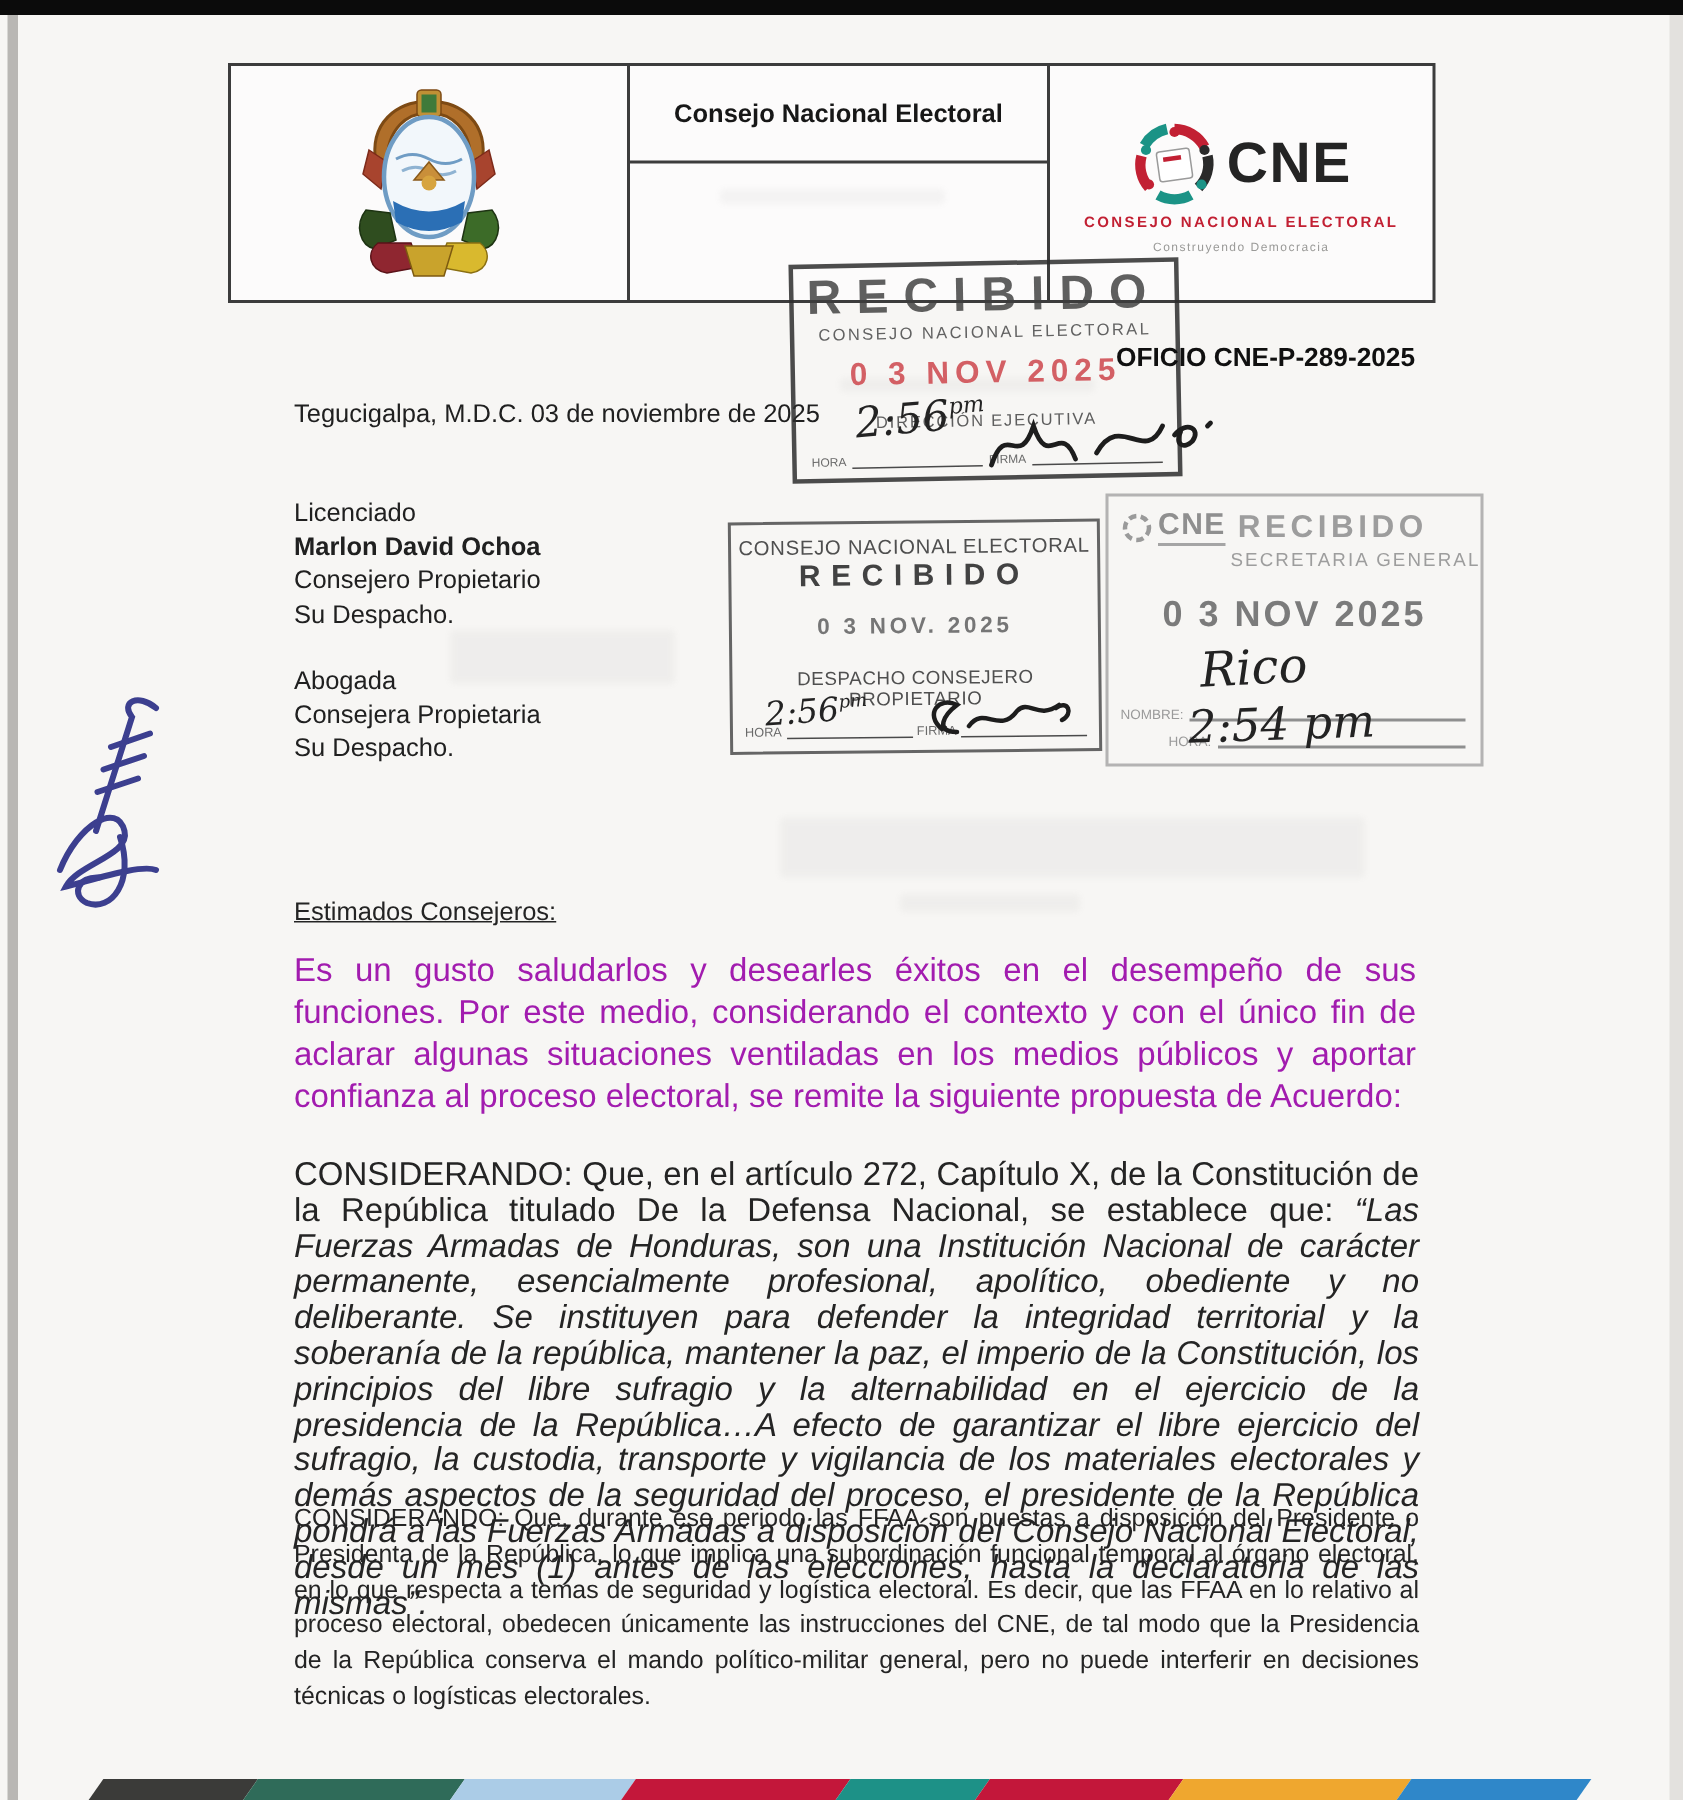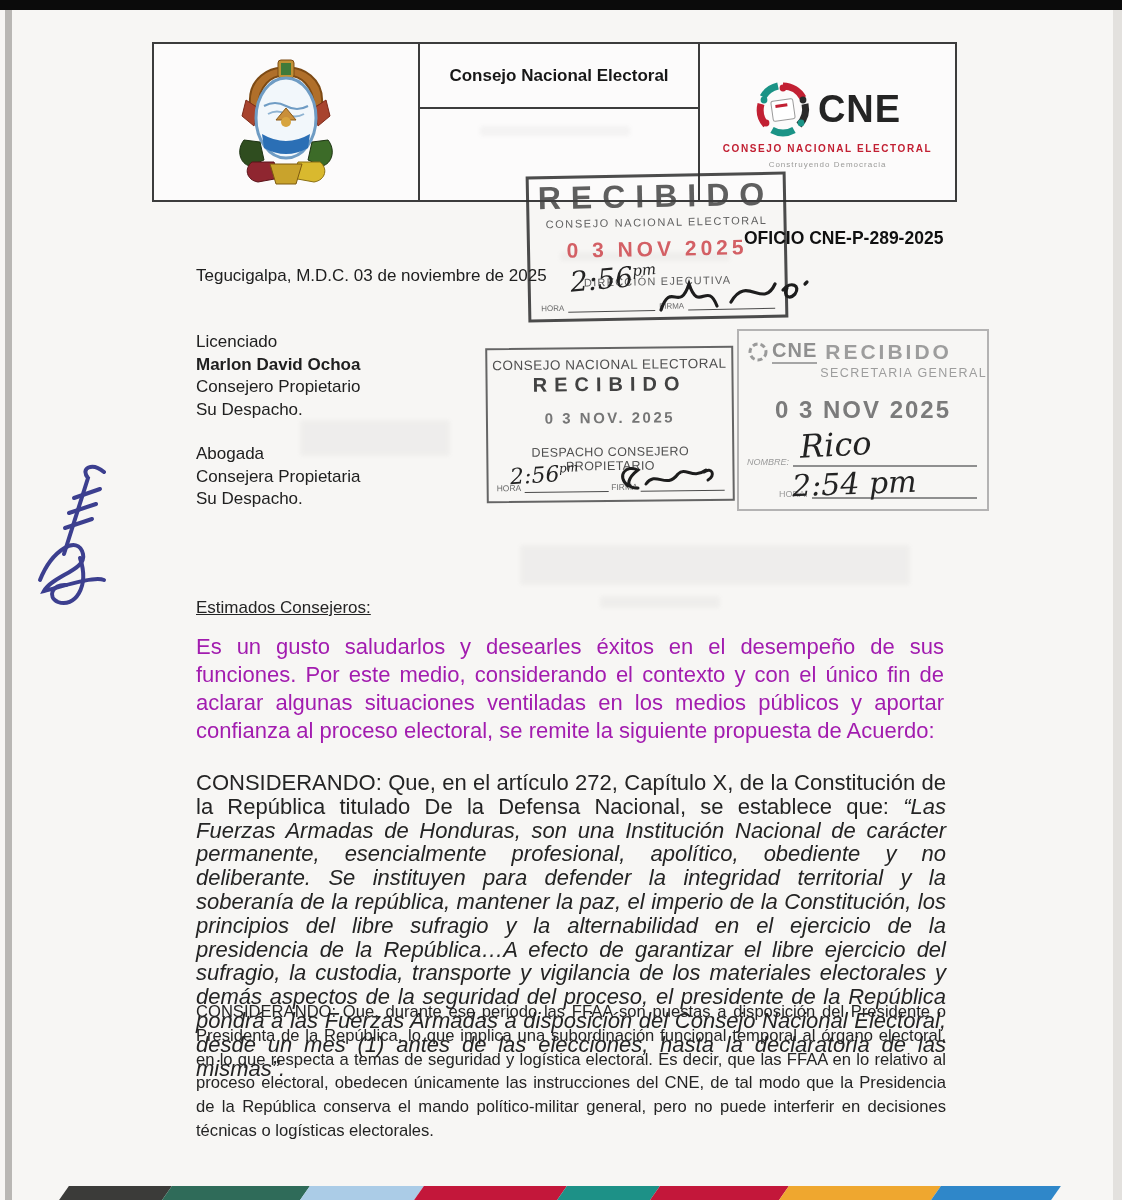--- a/index.html
+++ b/index.html
@@ -59,21 +59,21 @@
   .stamp3{left:737px;top:329px;width:252px;height:182px;border:2px solid rgba(135,135,135,0.6);
           color:#969696;}
   .s3-row1{display:flex;align-items:center;gap:8px;padding:8px 6px 0 8px;}
   .s3-cne{display:flex;align-items:center;gap:3px;}
   .s3-cnetxt{font-size:20px;font-weight:bold;color:#8f8f8f;letter-spacing:1px;border-bottom:2px solid #a5a5a5;}
   .s3-big{font-size:21px;font-weight:bold;letter-spacing:3px;color:#9d9d9d;}
   .s3-office{font-size:12.5px;letter-spacing:1.4px;color:#9d9d9d;text-align:right;margin-top:2px;}
   .s3-date{font-size:24px;font-weight:bold;letter-spacing:2px;color:#7b7b7b;text-align:center;margin-top:16px;}
   .s3-field{position:absolute;left:8px;right:10px;display:flex;align-items:flex-end;gap:4px;
             font-size:9px;color:#9a9a9a;}
-  .s3-f1{bottom:42px;font-style:italic;} .s3-f2{bottom:10px;padding-left:32px;}
+  .s3-f1{bottom:28px;} .s3-f2{bottom:10px;padding-left:32px;}
   .s3-line{flex:1;border-bottom:2px solid #8f8f8f;height:8px;}
 
   .hand{font-family:"DejaVu Serif", serif;font-style:italic;color:#232323;position:absolute;z-index:6;
         white-space:nowrap;}
   .h-s1{left:570px;top:262px;font-size:28px;transform:rotate(-5deg);}
   .h-s1 sup{font-size:15px;}
   .h-s2{left:510px;top:462px;font-size:22px;transform:rotate(-4deg);}
   .h-s2 sup{font-size:12px;}
   .h-s3n{left:800px;top:426px;font-size:32px;transform:rotate(-3deg);}
   .h-s3h{left:792px;top:466px;font-size:30px;transform:rotate(-2deg);}

